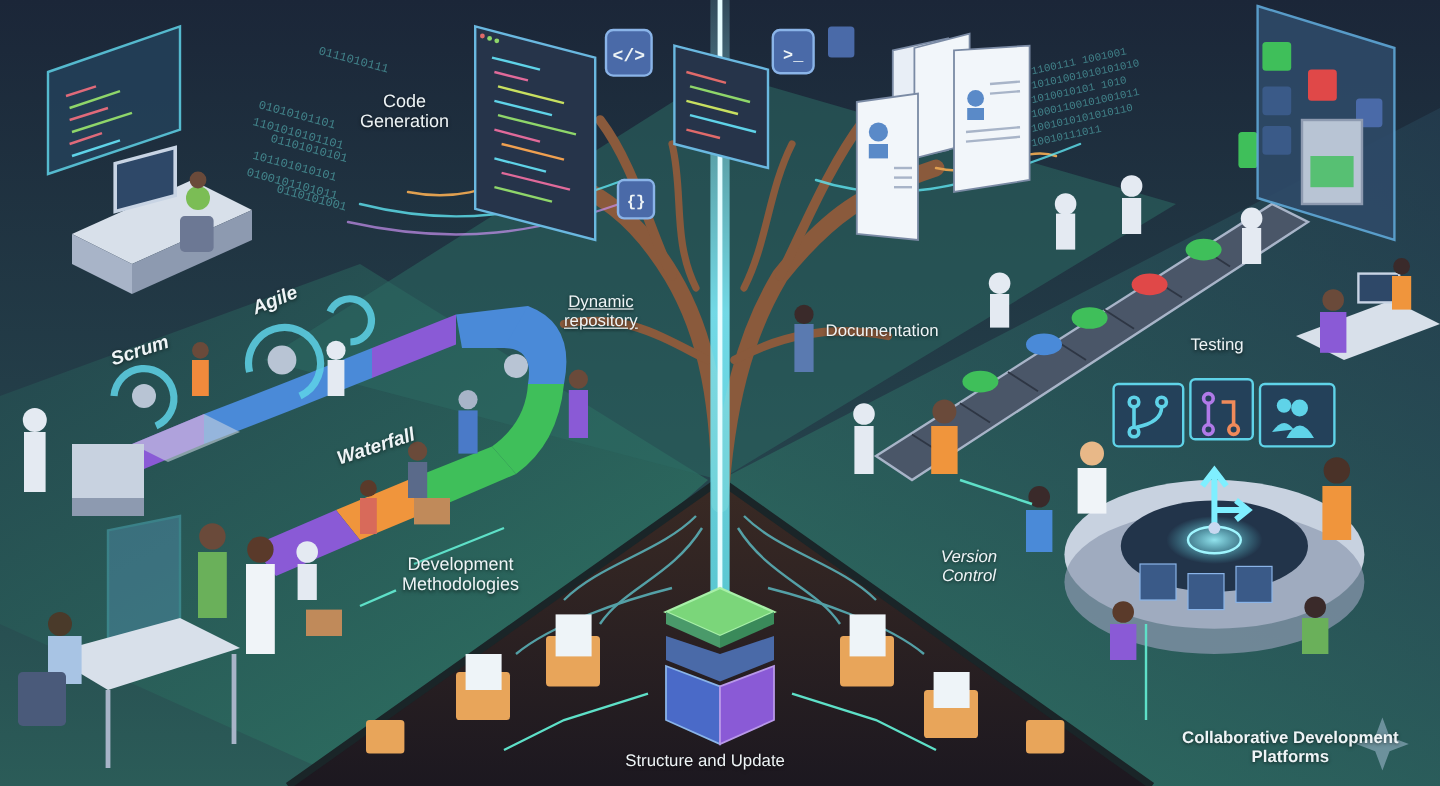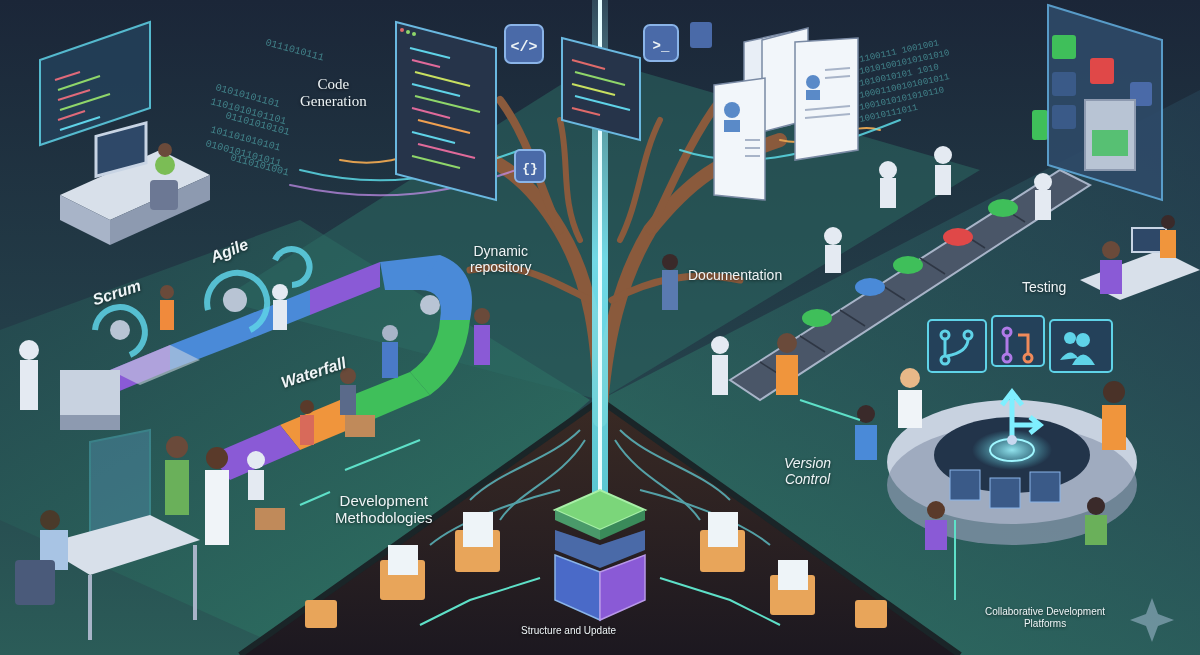--- a/index.html
+++ b/index.html
@@ -5,27 +5,27 @@
     html,body{margin:0;padding:0;}
     body{width:1200px;height:655px;overflow:hidden;background:#1d2a3c;font-family:"Liberation Sans",sans-serif;}
     #scene{position:relative;width:1200px;height:655px;overflow:hidden;}
     svg#art{position:absolute;left:0;top:0;width:1200px;height:655px;}
     .label{position:absolute;color:#eef4f6;font-family:"Liberation Sans",sans-serif;text-align:center;line-height:1.15;text-shadow:0 1px 3px rgba(0,0,0,.6);white-space:nowrap;}
     .label.italic{font-style:italic;font-weight:bold;}
     .lbl-code{left:300px;top:76px;font-size:15px;}
     .lbl-agile{left:210px;top:242px;font-size:16px;transform:rotate(-22deg);}
     .lbl-scrum{left:92px;top:284px;font-size:16px;transform:rotate(-18deg);}
     .lbl-waterfall{left:280px;top:364px;font-size:16px;transform:rotate(-18deg);}
-    .lbl-devmeth{left:335px;top:462px;font-size:15px;margin-top:30px;}
+    .lbl-devmeth{left:335px;top:462px;font-size:15px;}
     .lbl-dynrepo{left:470px;top:243px;font-size:14px;}
     .lbl-docs{left:688px;top:235px;font-size:14px;margin-top:32px;}
-    .lbl-testing{left:992px;top:279px;font-size:14px;margin-left:30px;}
+    .lbl-testing{left:992px;top:279px;font-size:14px;}
     .lbl-version{left:784px;top:455px;font-size:14px;}
-    .lbl-structure{left:521px;top:625px;font-size:10px;}
-    .lbl-collab{left:985px;top:606px;font-size:10px;}
+    .lbl-structure{left:521px;top:625px;font-size:14px;}
+    .lbl-collab{left:985px;top:606px;font-size:14px;font-weight:bold;}
   </style>
 </head>
 <body>
 
 <div id="scene">
   <svg id="art" viewBox="0 0 1200 655" xmlns="http://www.w3.org/2000/svg">
     <defs>
       <linearGradient id="sky" x1="0" y1="0" x2="0" y2="1">
         <stop offset="0" stop-color="#1b2638"></stop>
         <stop offset="0.55" stop-color="#24404a"></stop>
@@ -392,28 +392,28 @@
         <path d="M780,625 L730,600 L660,578"></path>
       <path d="M345,470 L420,440"></path>
         <path d="M300,505 L330,492"></path>
       <path d="M800,400 L860,420"></path>
         <path d="M955,520 L955,600"></path>
     </g>
 
     <path d="M1152,598 L1158,614 L1174,620 L1158,626 L1152,642 L1146,626 L1130,620 L1146,614 Z" fill="#9ab4c8" opacity="0.6"></path>
   </svg>
 
-  <div class="label lbl-code" style="white-space:pre;font-family:Liberation Serif, serif;">Code
+  <div class="label lbl-code" style="white-space:pre;">Code
 Generation</div>
   <div class="label italic lbl-agile">Agile</div>
   <div class="label italic lbl-scrum">Scrum</div>
   <div class="label italic lbl-waterfall">Waterfall</div>
   <div class="label lbl-devmeth" style="white-space:pre;">Development
 Methodologies</div>
-  <div class="label lbl-dynrepo" style="white-space:pre;">Dynamic
+  <div class="label lbl-dynrepo" style="white-space:pre;text-decoration:underline;">Dynamic
 repository</div>
   <div class="label lbl-docs">Documentation</div>
   <div class="label lbl-testing">Testing</div>
   <div class="label lbl-version" style="white-space:pre;font-style:italic;">Version
 Control</div>
   <div class="label lbl-structure">Structure and Update</div>
   <div class="label lbl-collab" style="white-space:pre;">Collaborative Development
 Platforms</div>
 </div>
 

